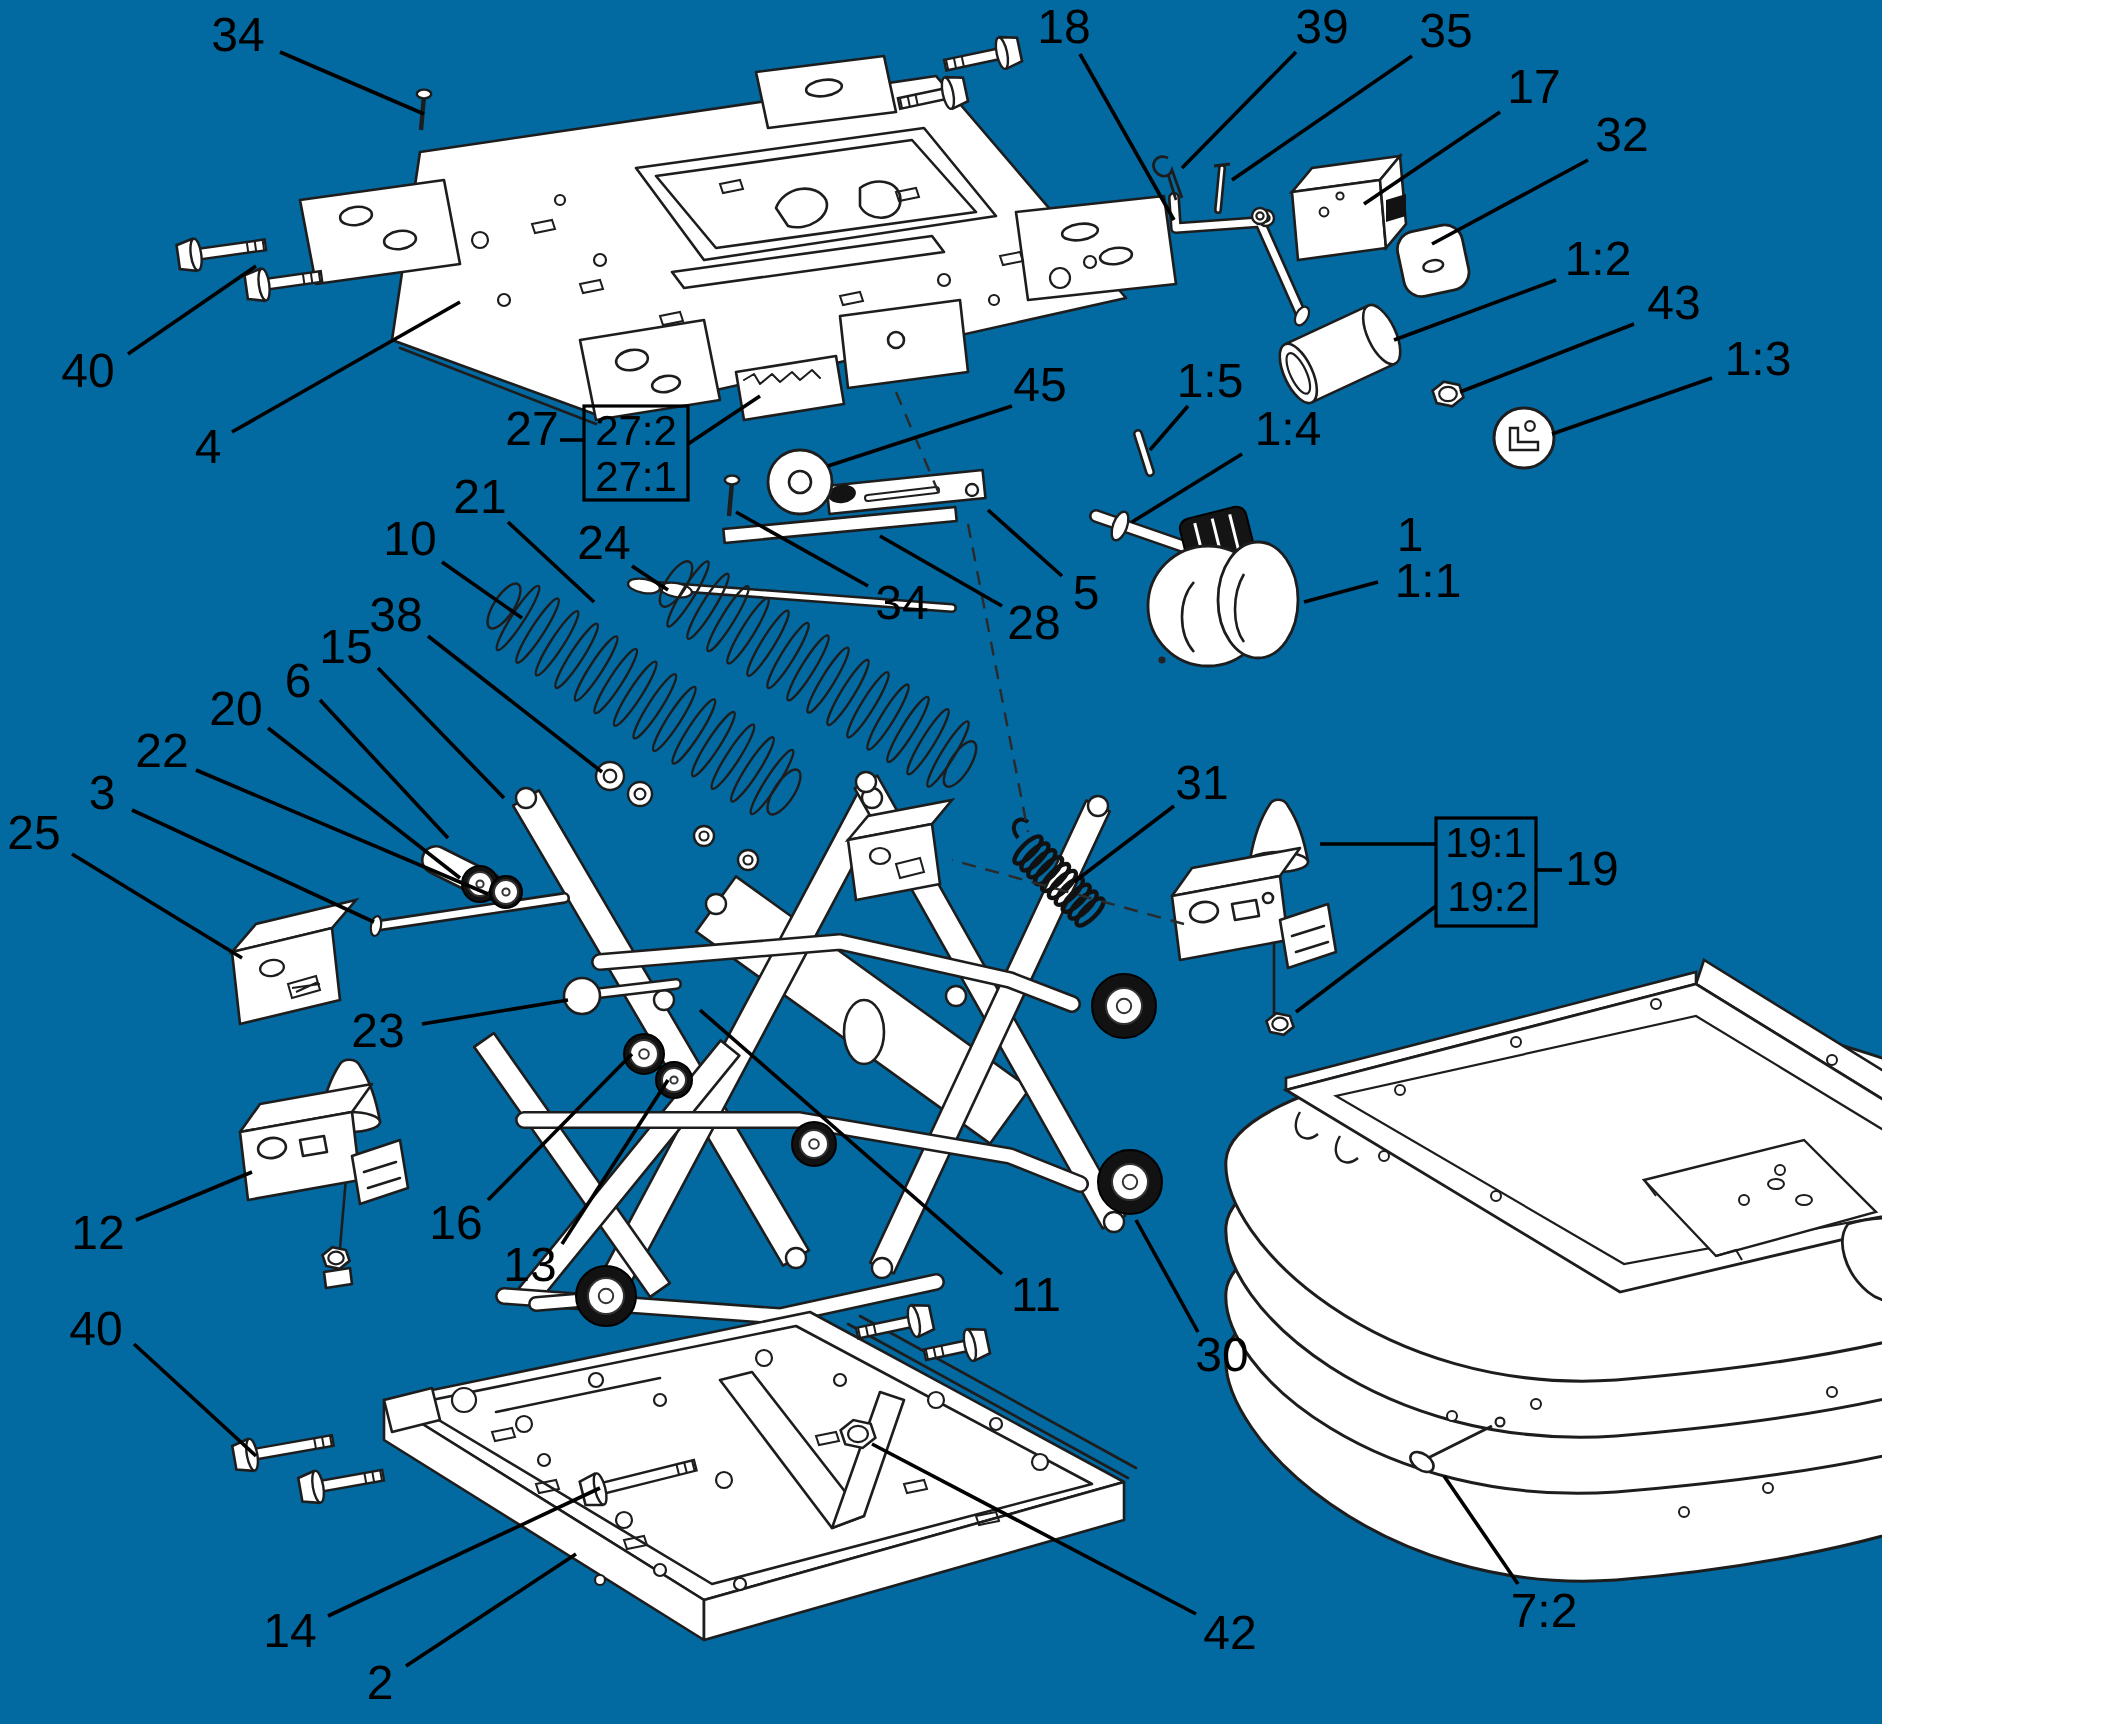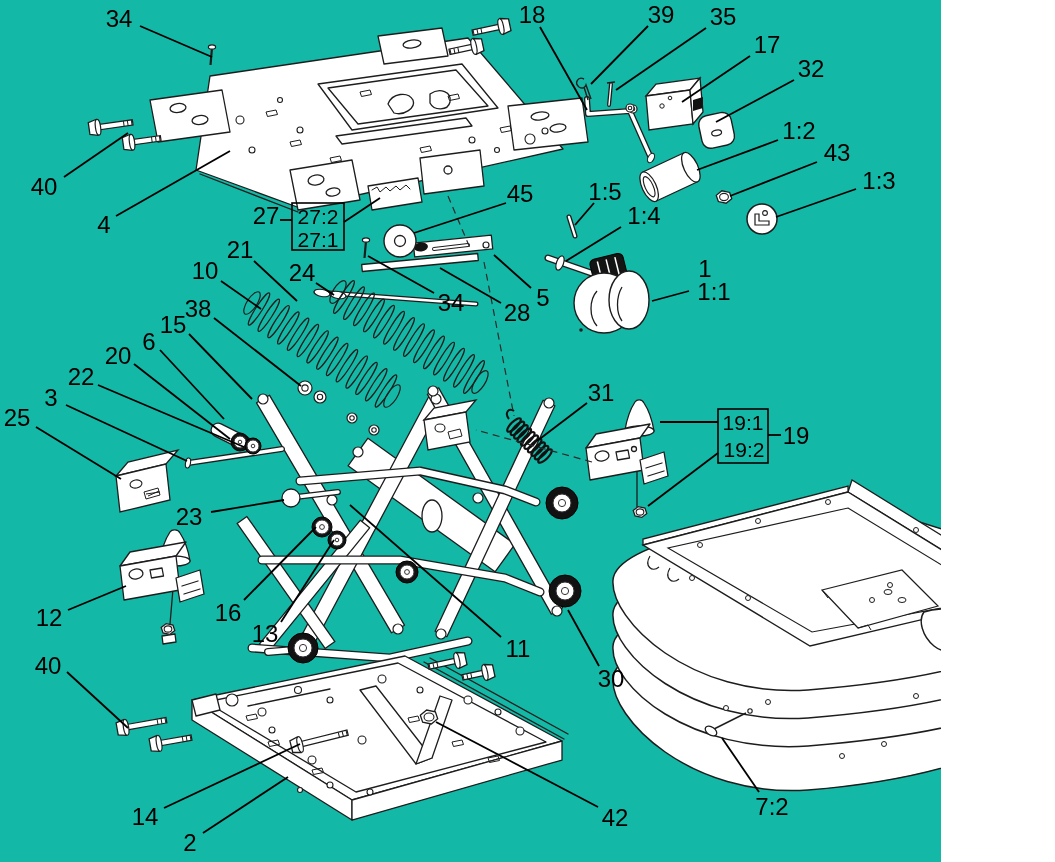--- a/index.html
+++ b/index.html
@@ -1,16 +1,16 @@
 <!DOCTYPE html>
 <html><head>
 <meta charset="utf-8">
 <style>
   html,body{margin:0;padding:0;background:#ffffff;}
-  #stage{position:relative;width:941px;height:862px;background:#14b8a6;overflow:hidden;
+  #stage{position:relative;width:941px;height:862px;background:#0369a1;overflow:hidden;
          font-family:"Liberation Sans", sans-serif;}
   svg{position:absolute;left:0;top:0;}
   .ln{fill:none;stroke:#1d1d1d;stroke-width:1.3;stroke-linejoin:round;stroke-linecap:round;}
   .fw{fill:#ffffff;stroke:#1d1d1d;stroke-width:1.3;stroke-linejoin:round;}
   .dash{fill:none;stroke:#2a2a2a;stroke-width:1.2;stroke-dasharray:7 5;}
   text.plbl{fill:#000;font-family:"Liberation Sans", sans-serif;font-weight:400;}
 </style>
 </head>
 <body>
 

